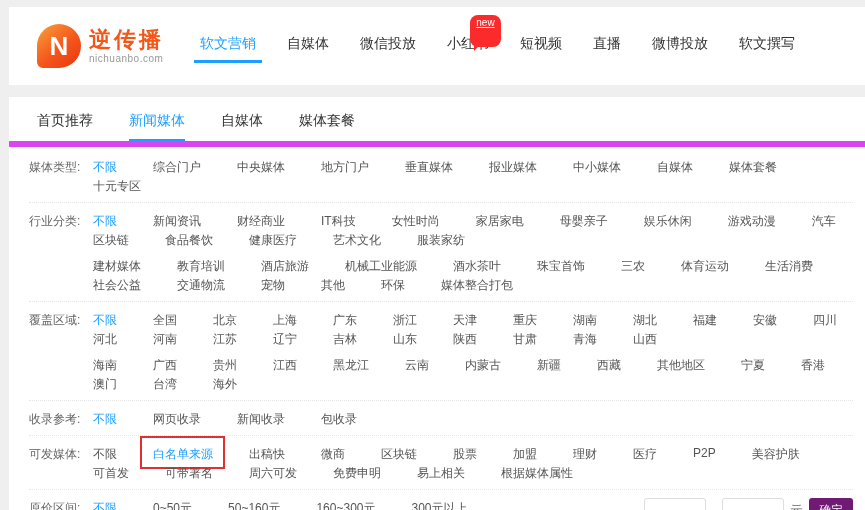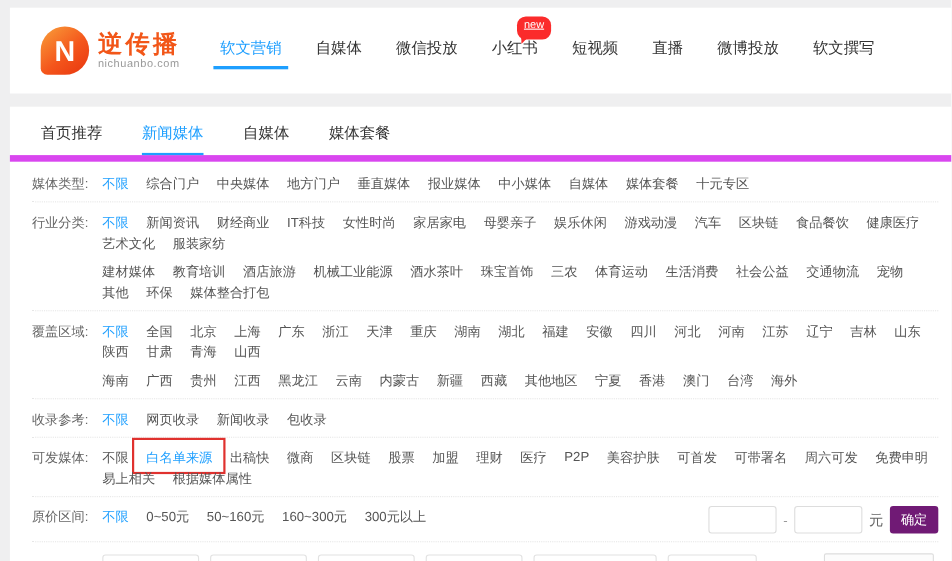--- a/index.html
+++ b/index.html
@@ -26,39 +26,39 @@
 
   .top-nav { display:flex; gap:27px; margin-left:34px; white-space:nowrap; }
   .nav-item { position:relative; font-size:14px; color:#333; padding:6px 2px 10px; cursor:pointer; }
   .nav-item.active span.lbl { color:#1e9fff; }
   .nav-item.active::after {
     content:""; position:absolute; left:-4px; right:-4px; bottom:0; height:3px; background:#1e9fff;
   }
   .badge {
     position:absolute; top:-14px; left:55%;
     background:#fb2b2b; color:#fff; font-size:10px; line-height:1;
-    padding:3px 6px 8px; border-radius:8px;text-decoration:underline;
+    padding:3px 6px 19px; border-radius:8px;text-decoration:underline;
   }
   .badge::after {
     content:""; position:absolute; left:4px; bottom:-4px;
     border:4px solid transparent; border-top-color:#fb2b2b; border-left-color:#fb2b2b;
   }
 
   
   .panel { margin-top:12px; padding-bottom:6px; }
   .sub-nav { display:flex; gap:36px; padding:15px 0 0 28px; border-bottom:6px solid #d946ef; }
   .sub-tab { position:relative; font-size:14px; color:#333; padding-bottom:11px; cursor:pointer; }
   .sub-tab.active { color:#1e9fff; }
   .sub-tab.active::after { content:""; position:absolute; left:0; right:0; bottom:0; height:2px; background:#1e9fff; }
 
   .filters { padding:2px 12px 0 20px; }
   .filter-row { display:flex; align-items:flex-start; padding:8px 0 7px; border-bottom:1px dotted #e6e6e6; }
   .filter-label { width:64px; flex-shrink:0; color:#666; padding-top:2px; }
   .opt-lines { display:flex; flex-direction:column; gap:7px; }
-  .opt-line { display:flex; flex-wrap:wrap; column-gap:16px; }
+  .opt-line { display:flex; flex-wrap:wrap; column-gap:36px; }
   .opt { color:#555; cursor:pointer; padding-top:2px; white-space:nowrap; position:relative; }
   .opt.selected { color:#1e9fff; }
   .opt.highlighted::after {
     content:""; position:absolute; left:-13px; right:-12px; top:-8px; bottom:-6px;
     border:2px solid #e0312e; pointer-events:none;
   }
 
   .price-right { margin-left:auto; display:flex; align-items:center; gap:6px; padding-top:0; }
   .price-input { width:62px; height:25px; border:1px solid #ddd; border-radius:3px; outline:none; padding:0 6px; font-size:12px; }
   .price-dash { color:#999; }

